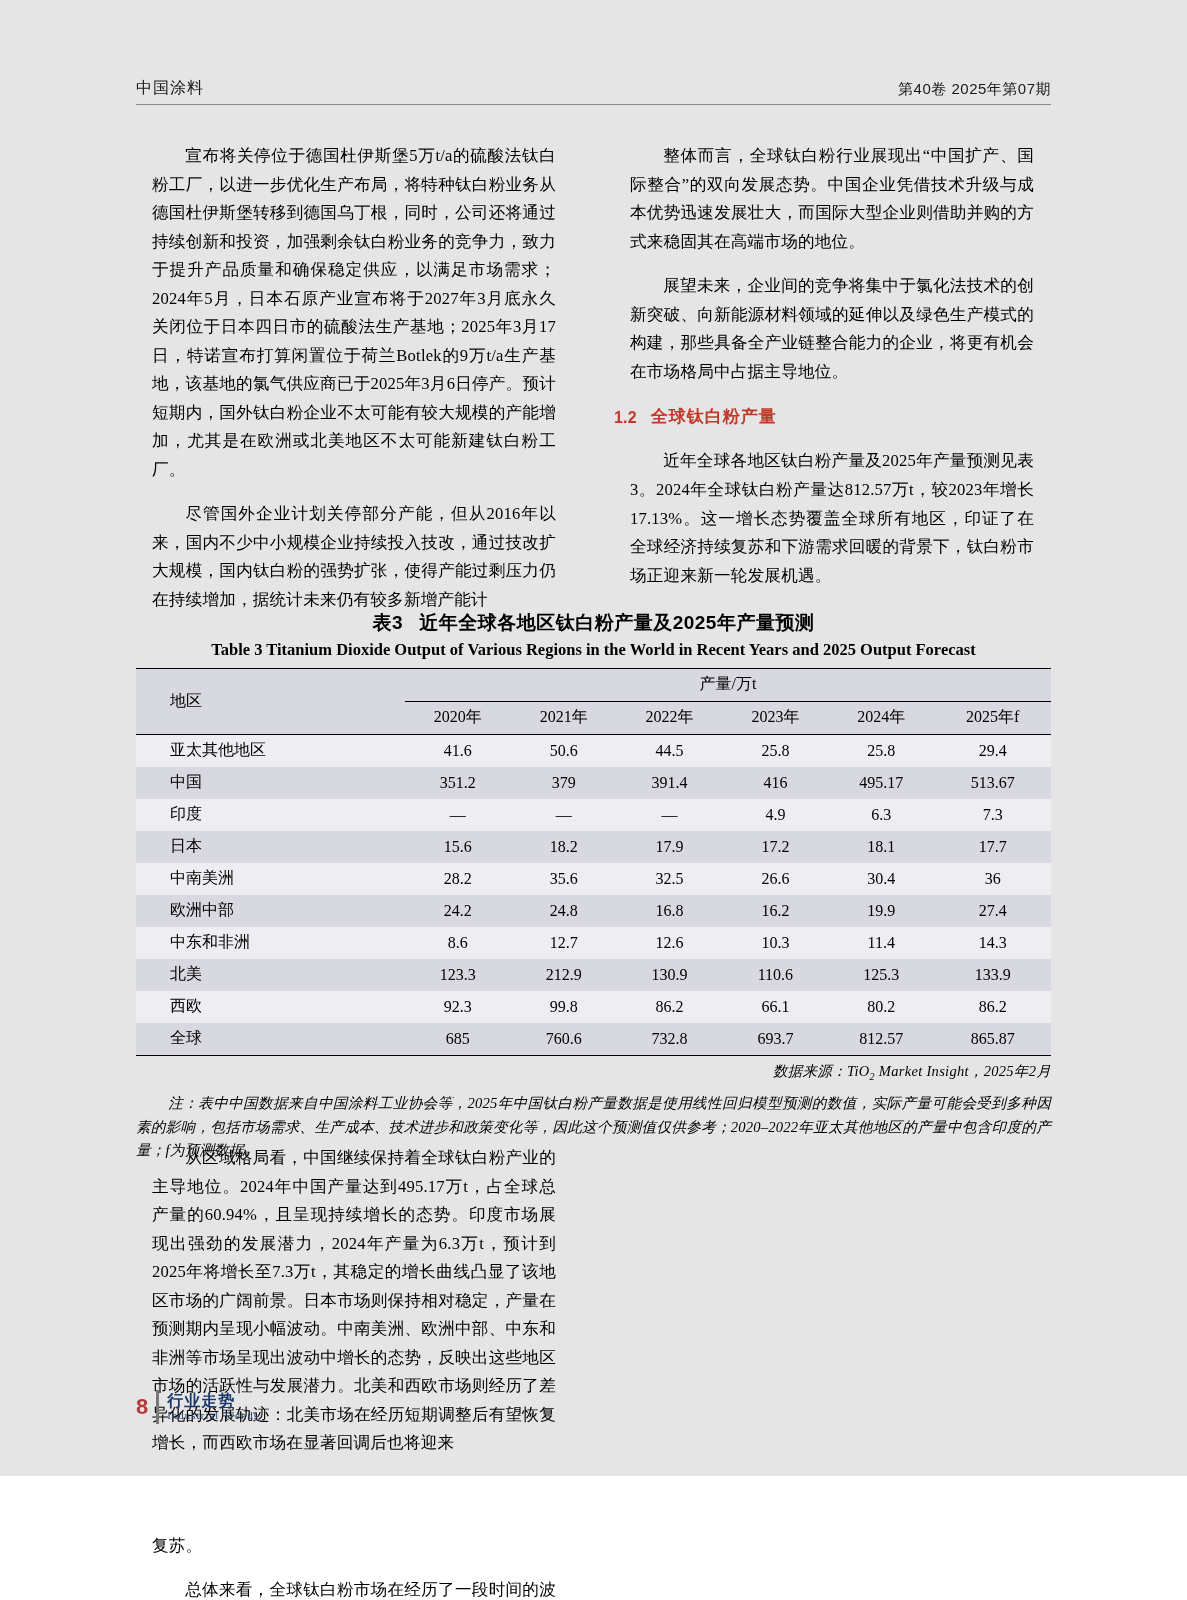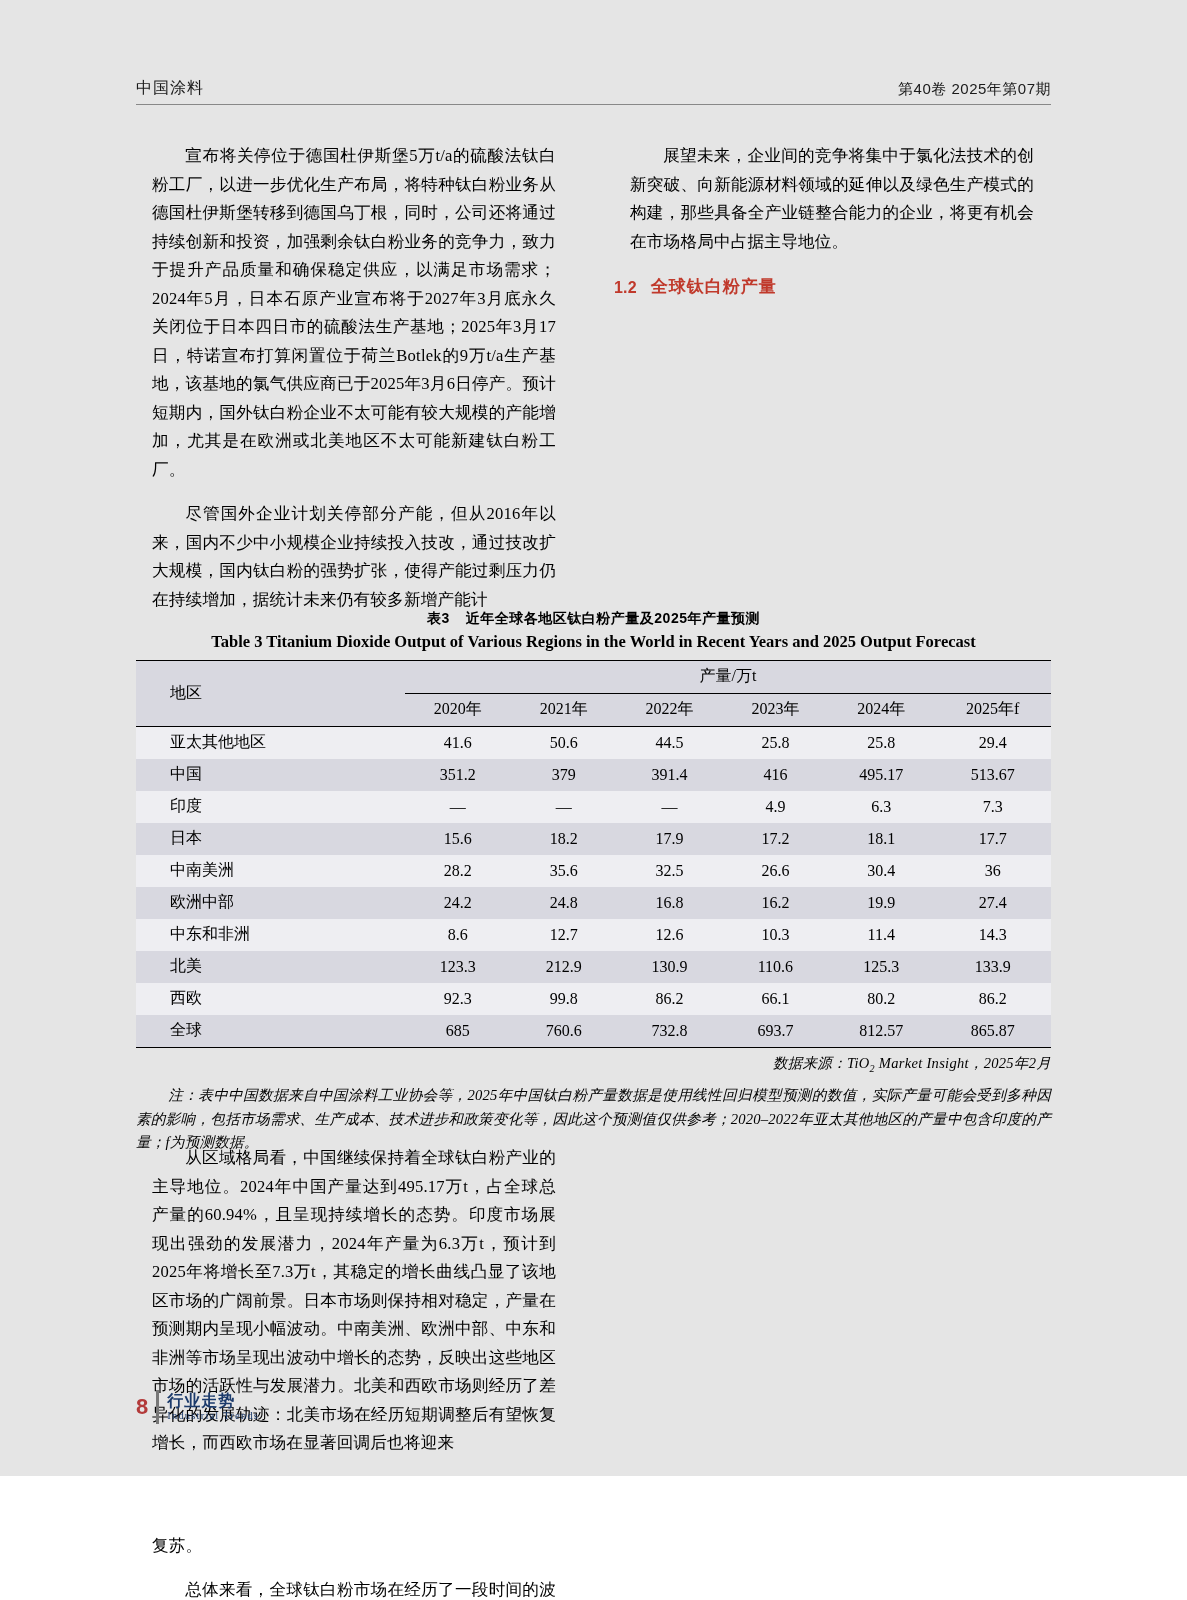--- a/index.html
+++ b/index.html
@@ -100,21 +100,21 @@
   .table-block {
     position: absolute;
     top: 610px;
     left: 136px;
     width: 915px;
   }
   .tbl-caption-cn {
     text-align: center;
     font-family: "Liberation Sans", sans-serif;
     font-weight: bold;
-    font-size: 14px;
+    font-size: 19px;
     letter-spacing: 0.5px;
     margin-bottom: 4px;
   }
   .tbl-caption-cn .lbl { margin-right: 16px; }
   .tbl-caption-en {
     text-align: center;
     font-family: "Liberation Serif", serif;
     font-weight: bold;
     font-size: 16.5px;
     margin-bottom: 8px;
@@ -232,25 +232,27 @@
     <div class="issue">第40卷   2025年第07期</div>
   </div>
   <div class="header-rule"></div>
 
   <div class="cols">
     <div class="col">
       <p>宣布将关停位于德国杜伊斯堡5万t/a的硫酸法钛白粉工厂，以进一步优化生产布局，将特种钛白粉业务从德国杜伊斯堡转移到德国乌丁根，同时，公司还将通过持续创新和投资，加强剩余钛白粉业务的竞争力，致力于提升产品质量和确保稳定供应，以满足市场需求；2024年5月，日本石原产业宣布将于2027年3月底永久关闭位于日本四日市的硫酸法生产基地；2025年3月17日，特诺宣布打算闲置位于荷兰Botlek的9万t/a生产基地，该基地的氯气供应商已于2025年3月6日停产。预计短期内，国外钛白粉企业不太可能有较大规模的产能增加，尤其是在欧洲或北美地区不太可能新建钛白粉工厂。</p>
       <p>尽管国外企业计划关停部分产能，但从2016年以来，国内不少中小规模企业持续投入技改，通过技改扩大规模，国内钛白粉的强势扩张，使得产能过剩压力仍在持续增加，据统计未来仍有较多新增产能计</p>
     </div>
     <div class="col">
+      <p>整体而言，全球钛白粉行业展现出“中国扩产、国际整合”的双向发展态势。中国企业凭借技术升级与成本优势迅速发展壮大，而国际大型企业则借助并购的方式来稳固其在高端市场的地位。</p>
       <p>展望未来，企业间的竞争将集中于氯化法技术的创新突破、向新能源材料领域的延伸以及绿色生产模式的构建，那些具备全产业链整合能力的企业，将更有机会在市场格局中占据主导地位。</p>
       <div class="sec-head">
         <span class="sec-num">1.2</span>
         <span class="sec-title">全球钛白粉产量</span>
       </div>
+      <p>近年全球各地区钛白粉产量及2025年产量预测见表3。2024年全球钛白粉产量达812.57万t，较2023年增长17.13%。这一增长态势覆盖全球所有地区，印证了在全球经济持续复苏和下游需求回暖的背景下，钛白粉市场正迎来新一轮发展机遇。</p>
     </div>
   </div>
 
   <div class="table-block">
     <div class="tbl-caption-cn">
       <span class="lbl">表3</span><span>近年全球各地区钛白粉产量及2025年产量预测</span>
     </div>
     <div class="tbl-caption-en">Table 3   Titanium Dioxide Output of Various Regions in the World in Recent Years and 2025 Output Forecast</div>
 
     <table class="data">

